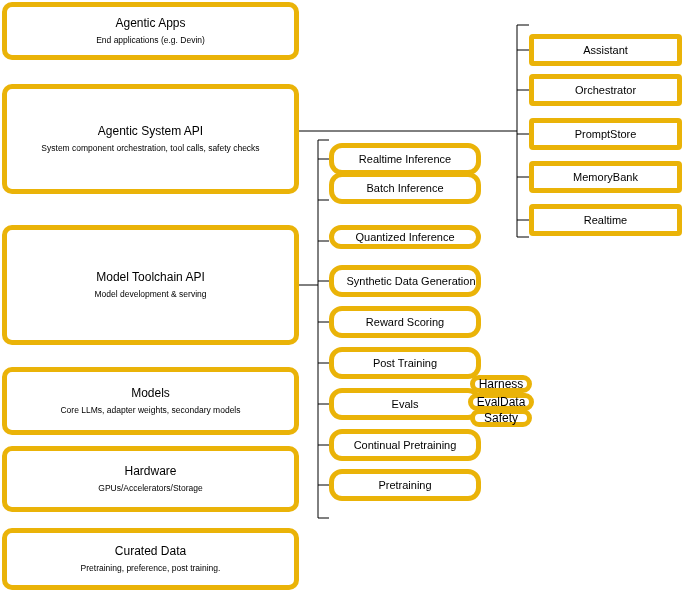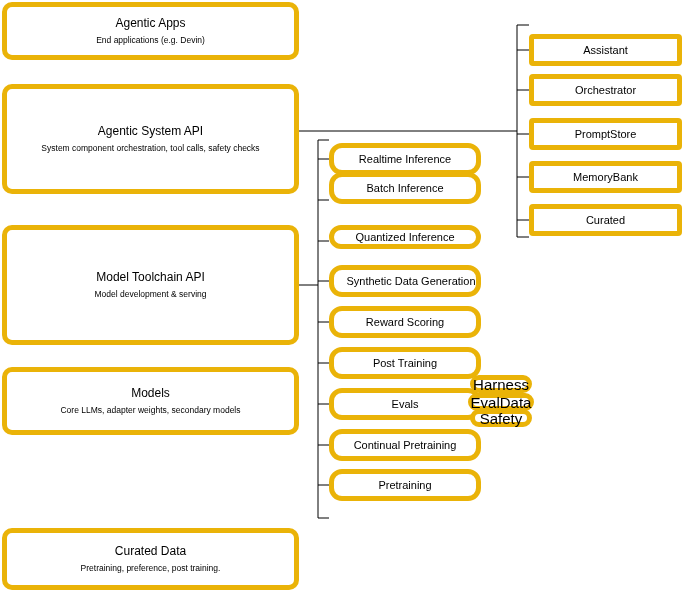--- a/index.html
+++ b/index.html
@@ -46,21 +46,21 @@
     margin-top: 5px;
     color: #000;
   }
   .pill {
     border-radius: 13px;
     font-size: 11px;
     line-height: 13px;
   }
   .mini-pill {
     border-radius: 9px;
-    font-size: 15px;
+    font-size: 12px;
     line-height: 11px;
   }
   .right-box {
     border-radius: 4px;
     font-size: 11px;
     line-height: 13px;
   }
   svg.connectors {
     position: absolute;
     left: 0; top: 0;
@@ -114,40 +114,44 @@
   <div class="node stack-box" style="left:2px; top:225px; width:297px; height:120px;">
     <div class="stack-title">Model Toolchain API</div>
     <div class="stack-sub">Model development &amp; serving</div>
   </div>
 
   <div class="node stack-box" style="left:2px; top:367px; width:297px; height:68px;">
     <div class="stack-title">Models</div>
     <div class="stack-sub">Core LLMs, adapter weights, secondary models</div>
   </div>
 
+  <div class="node stack-box" style="left:2px; top:446px; width:297px; height:66px;">
+    <div class="stack-title">Hardware</div>
+    <div class="stack-sub">GPUs/Accelerators/Storage</div>
+  </div>
 
   <div class="node stack-box" style="left:2px; top:528px; width:297px; height:62px;">
     <div class="stack-title">Curated Data</div>
     <div class="stack-sub">Pretraining, preference, post training.</div>
   </div>
 
   <div class="node right-box" style="left:529px; top:34px; width:153px; height:32px;">
     <span>Assistant</span>
   </div>
   <div class="node right-box" style="left:529px; top:74px; width:153px; height:32px;">
     <span>Orchestrator</span>
   </div>
   <div class="node right-box" style="left:529px; top:118px; width:153px; height:32px;">
     <span>PromptStore</span>
   </div>
   <div class="node right-box" style="left:529px; top:161px; width:153px; height:32px;">
     <span>MemoryBank</span>
   </div>
   <div class="node right-box" style="left:529px; top:204px; width:153px; height:32px;">
-    <span>Curated</span>
+    <span>Realtime</span>
   </div>
 
   <div class="node pill" style="left:329px; top:143px; width:152px; height:32px;">
     <span>Realtime Inference</span>
   </div>
   <div class="node pill" style="left:329px; top:172px; width:152px; height:32px;">
     <span>Batch Inference</span>
   </div>
   <div class="node pill" style="left:329px; top:225px; width:152px; height:24px;justify-content:flex-end;">
     <span>Quantized Inference</span>

